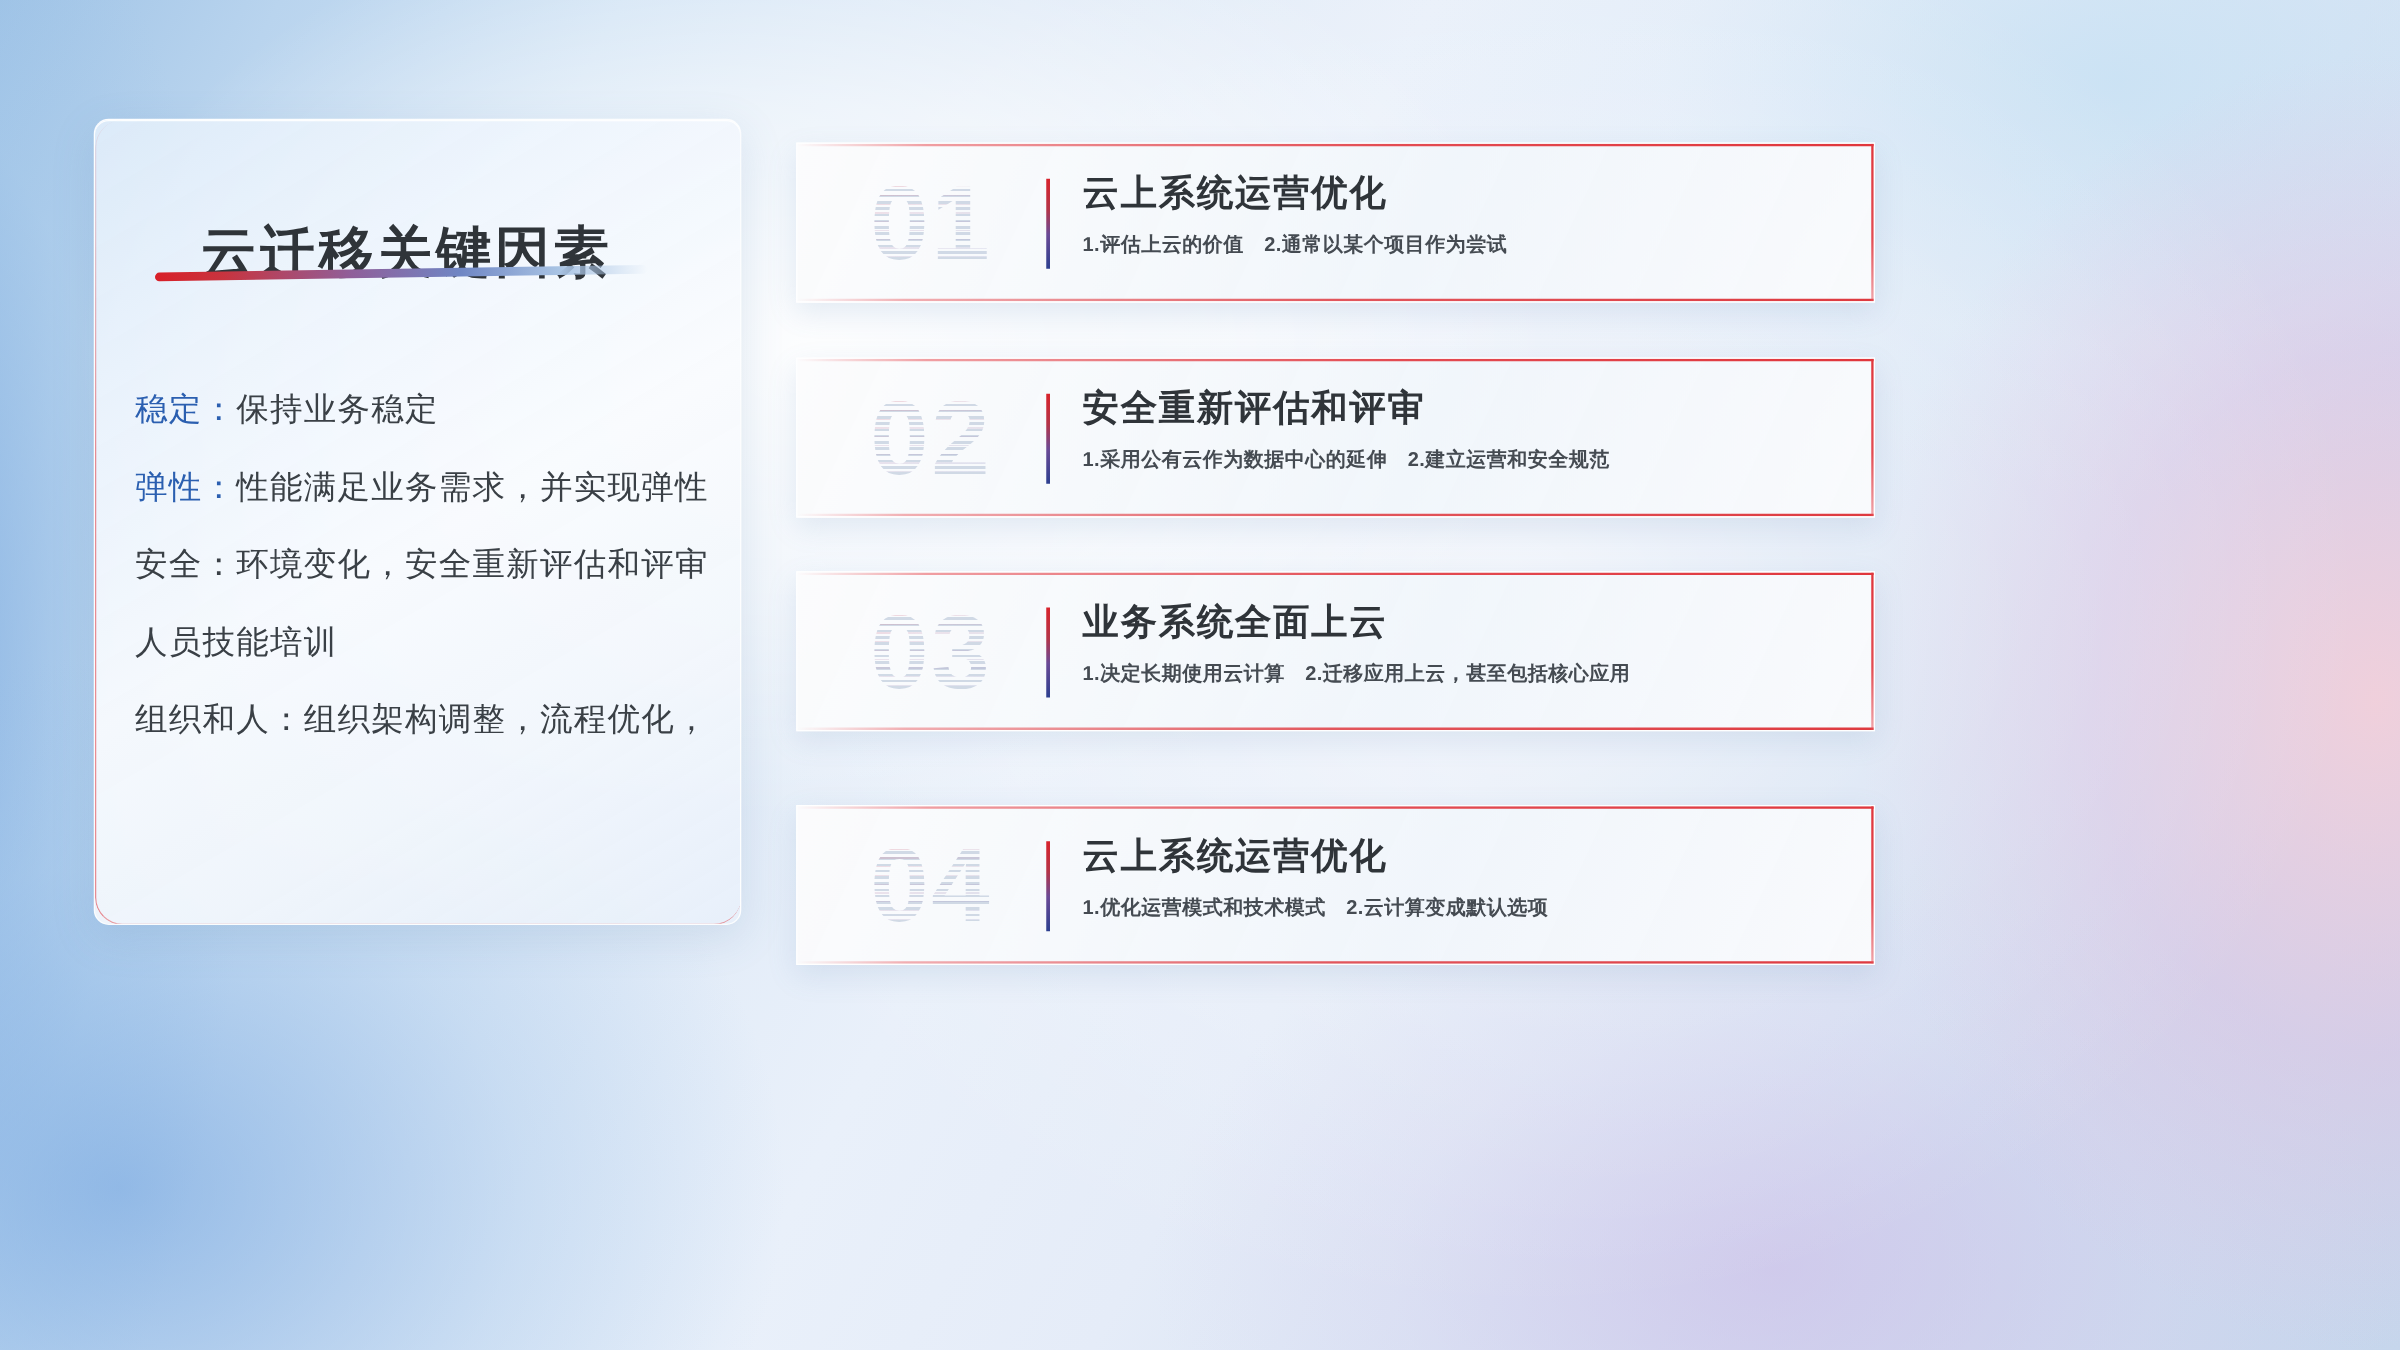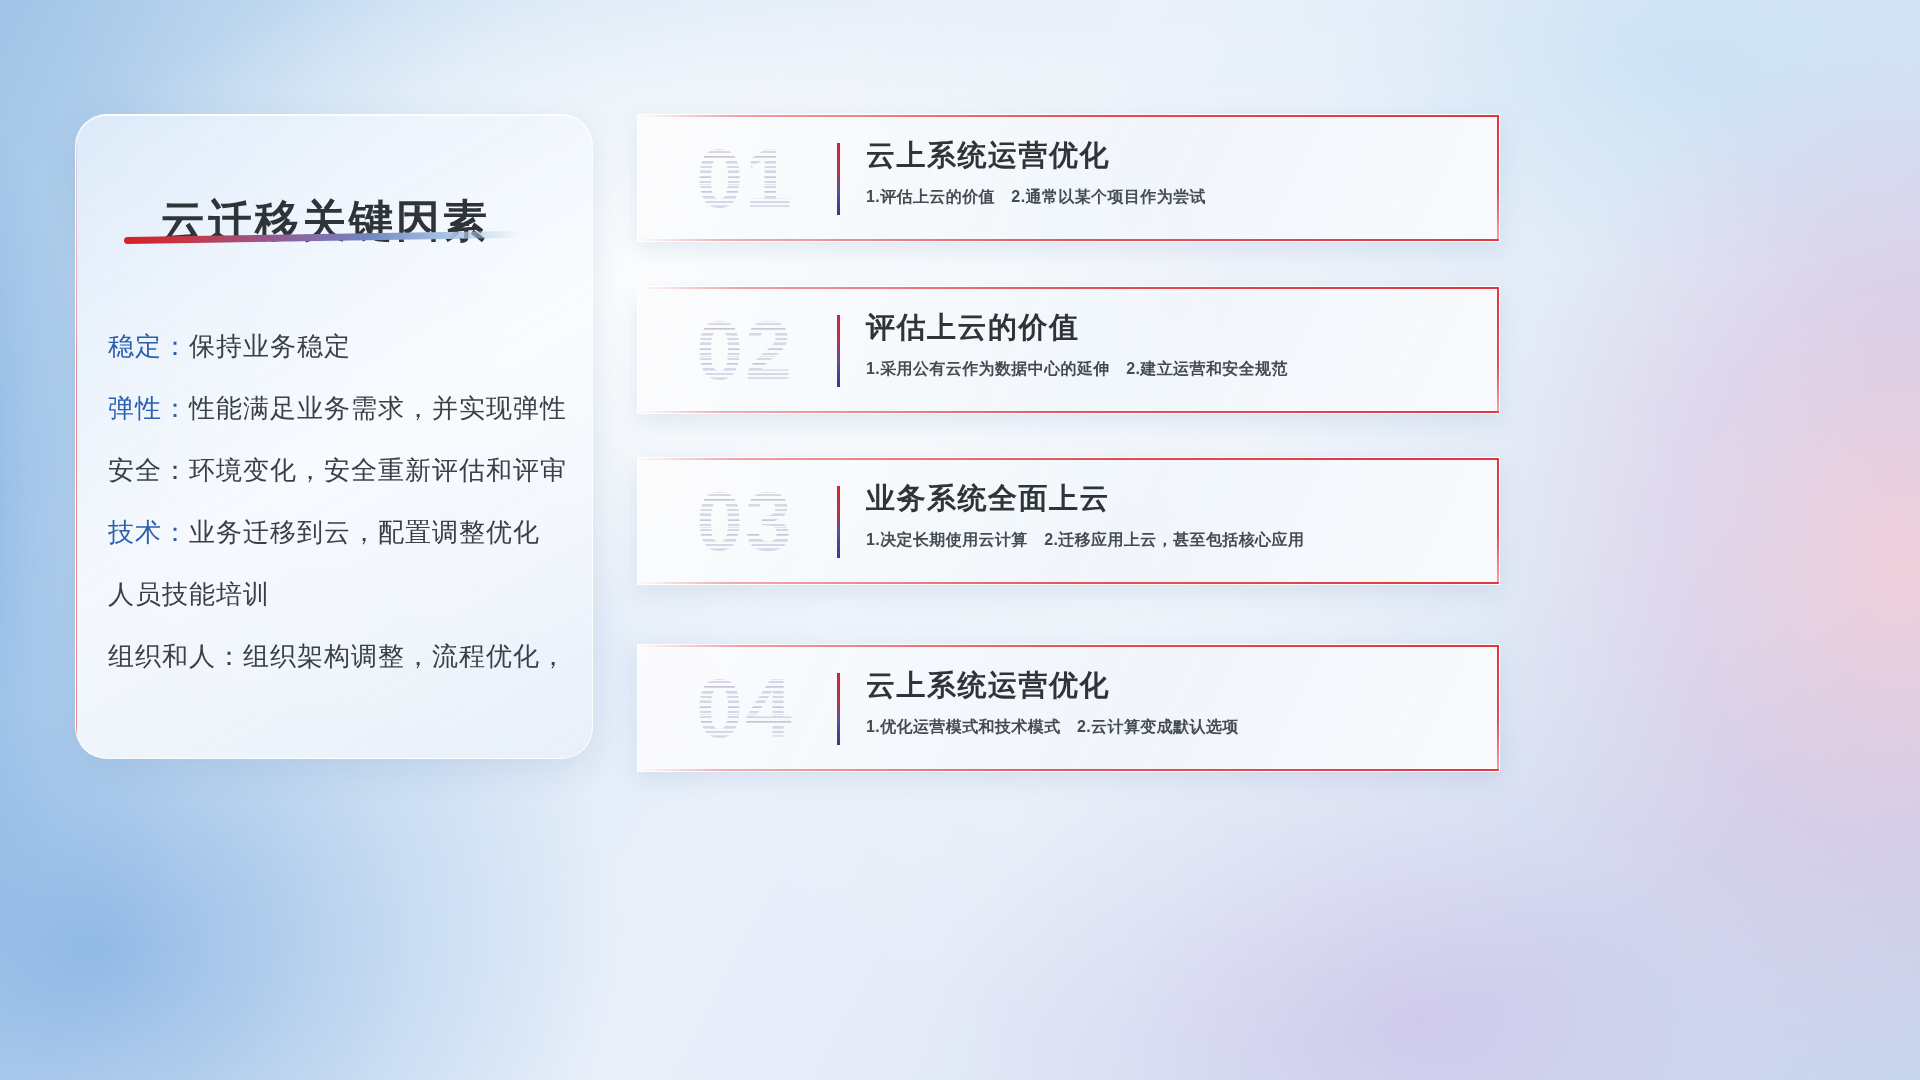--- a/index.html
+++ b/index.html
@@ -43,22 +43,22 @@
     background:radial-gradient(ellipse 340px 900px at -4% 50%,
       rgba(118,166,222,.78) 0%, rgba(160,198,234,.30) 52%, rgba(255,255,255,0) 82%);
   }
   .blobG{ 
     background:radial-gradient(ellipse 900px 760px at 63% 44%,
       rgba(255,255,255,.55) 0%, rgba(255,255,255,.18) 46%, rgba(255,255,255,0) 76%);
   }
 
   
   #leftPanel{
-    position:absolute;left:75px;top:114px;width:516px;height:643px;
-    border-radius:32px;
+    position:absolute;left:75px;top:95px;width:516px;height:643px;
+    border-radius:12px;
     background:linear-gradient(150deg,
         rgba(226,238,250,.88) 0%,
         rgba(240,246,253,.90) 26%,
         rgba(249,251,254,.93) 52%,
         rgba(243,247,252,.92) 74%,
         rgba(232,240,250,.88) 100%);
     border:1px solid rgba(255,255,255,.85);
     box-shadow:0 10px 34px rgba(90,128,176,.16), inset 0 1px 0 rgba(255,255,255,.9);
     overflow:hidden;
   }
@@ -183,23 +183,20 @@
     </div>
 
     <div class="factor">
       <span class="lab">弹性：</span><span class="val">性能满足业务需求，并实现弹性</span>
     </div>
 
     <div class="factor">
       <span class="lab gray">安全：</span><span class="val">环境变化，安全重新评估和评审</span>
     </div>
 
-    <div class="factor">
-      <span class="lab">技术：</span><span class="val">业务迁移到云，配置调整优化</span>
-    </div>
 
     <div class="factor wrapline">
       <span class="val">人员技能培训</span>
     </div>
 
     <div class="factor">
       <span class="lab gray">组织和人：</span><span class="val">组织架构调整，流程优化，</span>
     </div>
 
   </div>
@@ -219,21 +216,21 @@
 </article>
 
 <article class="card" style="top:286px">
   <div class="cardAccentTop"></div>
   <div class="cardAccentBottom"></div>
   <div class="cardAccentRight"></div>
   <div class="bigNum">02</div>
   <div class="bigNumTint">02</div>
   <div class="divider"></div>
   <div class="cardBody">
-    <div class="cardTitle">评估上云的价值</div>
+    <div class="cardTitle">安全重新评估和评审</div>
     <div class="cardSub">1.采用公有云作为数据中心的延伸　2.建立运营和安全规范</div>
   </div>
 </article>
 
 <article class="card" style="top:457px">
   <div class="cardAccentTop"></div>
   <div class="cardAccentBottom"></div>
   <div class="cardAccentRight"></div>
   <div class="bigNum">03</div>
   <div class="bigNumTint">03</div>

